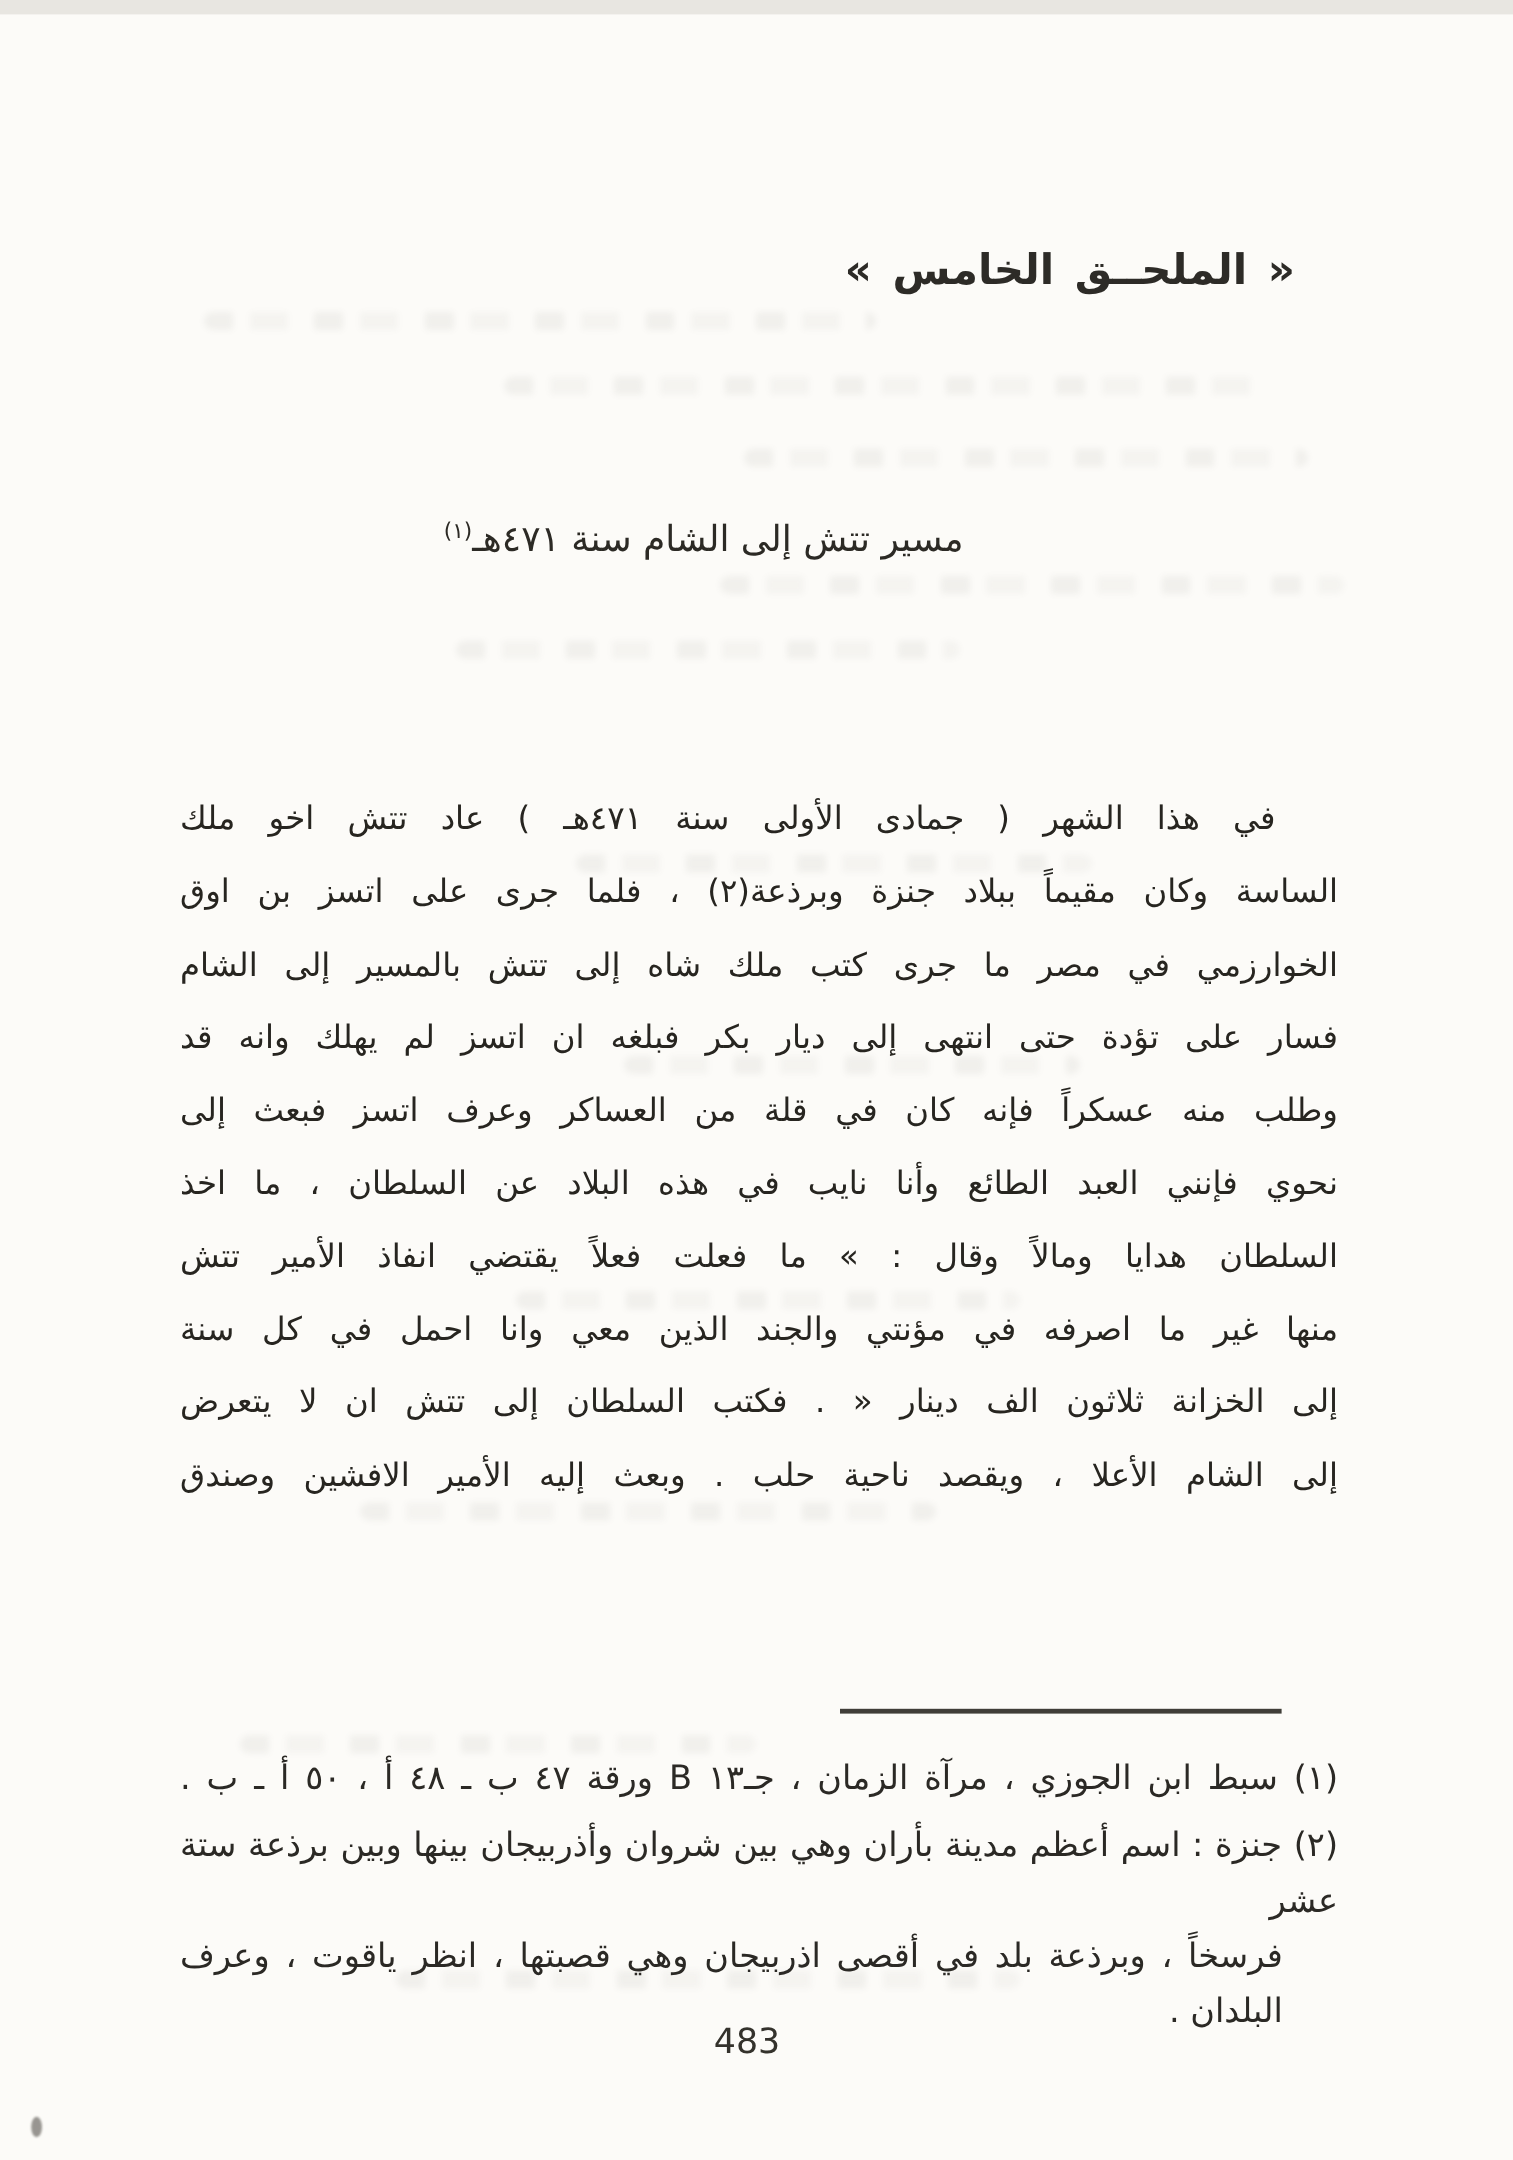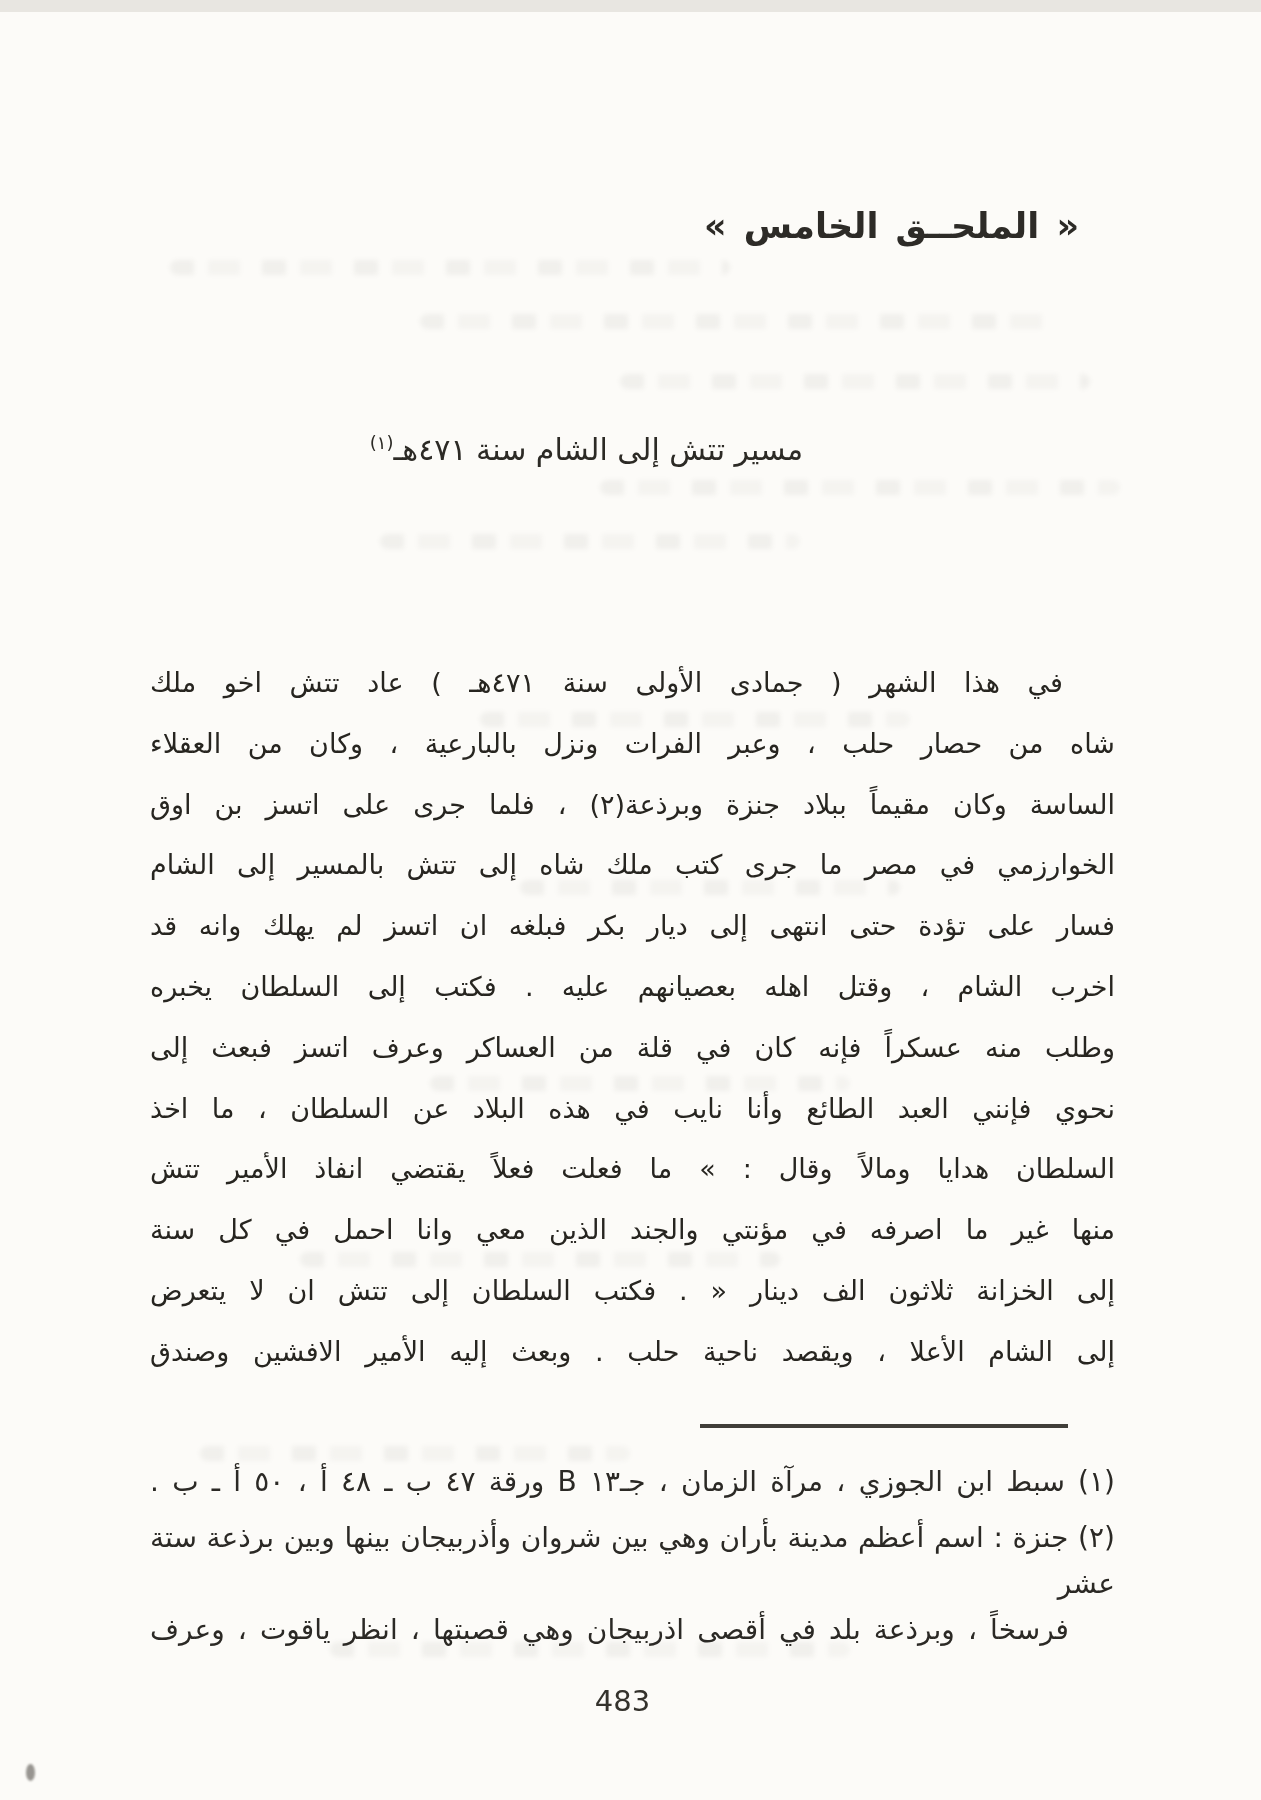--- a/index.html
+++ b/index.html
@@ -75,39 +75,38 @@
   <div class="ghost" style="top:1434px; left:200px; width:430px;"></div>
   <div class="ghost" style="top:1630px; left:330px; width:520px;"></div>
   <div class="speck"></div>
 
   <div class="appendix-title">« الملحــق الخامس »</div>
 
   <div class="chapter-heading"><span>مسير تتش إلى الشام سنة ٤٧١هـ</span><sup>(١)</sup></div>
 
   <div class="body-text">
     <div class="body-line">في هذا الشهر ( جمادى الأولى سنة ٤٧١هـ ) عاد تتش اخو ملك</div>
-    <div class="body-line">شاه من حصار حلب ، وعبر الفرات ونزل بالبارعية ، وكان من العقلاء</div>
     <div class="body-line">الساسة وكان مقيماً ببلاد جنزة وبرذعة(٢) ، فلما جرى على اتسز بن اوق</div>
     <div class="body-line">الخوارزمي في مصر ما جرى كتب ملك شاه إلى تتش بالمسير إلى الشام</div>
     <div class="body-line">فسار على تؤدة حتى انتهى إلى ديار بكر فبلغه ان اتسز لم يهلك وانه قد</div>
-    <div class="body-line">اخرب الشام ، وقتل اهله بعصيانهم عليه . فكتب إلى السلطان يخبره</div>
     <div class="body-line">وطلب منه عسكراً فإنه كان في قلة من العساكر وعرف اتسز فبعث إلى</div>
     <div class="body-line">نحوي فإنني العبد الطائع وأنا نايب في هذه البلاد عن السلطان ، ما اخذ</div>
     <div class="body-line">السلطان هدايا ومالاً وقال : » ما فعلت فعلاً يقتضي انفاذ الأمير تتش</div>
     <div class="body-line">منها غير ما اصرفه في مؤنتي والجند الذين معي وانا احمل في كل سنة</div>
     <div class="body-line">إلى الخزانة ثلاثون الف دينار « . فكتب السلطان إلى تتش ان لا يتعرض</div>
     <div class="body-line">إلى الشام الأعلا ، ويقصد ناحية حلب . وبعث إليه الأمير الافشين وصندق</div>
   </div>
 
   <div class="footnote-separator"></div>
 
   <div class="footnote footnote-1">
     <div class="fn-line">(١) سبط ابن الجوزي ، مرآة الزمان ، جـ١٣ B ورقة ٤٧ ب ـ ٤٨ أ ، ٥٠ أ ـ ب .</div>
   </div>
 
   <div class="footnote footnote-2">
     <div class="fn-line first">(٢) جنزة : اسم أعظم مدينة بأران وهي بين شروان وأذربيجان بينها وبين برذعة ستة عشر</div>
     <div class="fn-line">فرسخاً ، وبرذعة بلد في أقصى اذربيجان وهي قصبتها ، انظر ياقوت ، وعرف</div>
+    <div class="fn-line short">البلدان .</div>
   </div>
 
   <div class="page-number">483</div>
 
 </div>
 
 </body></html>

